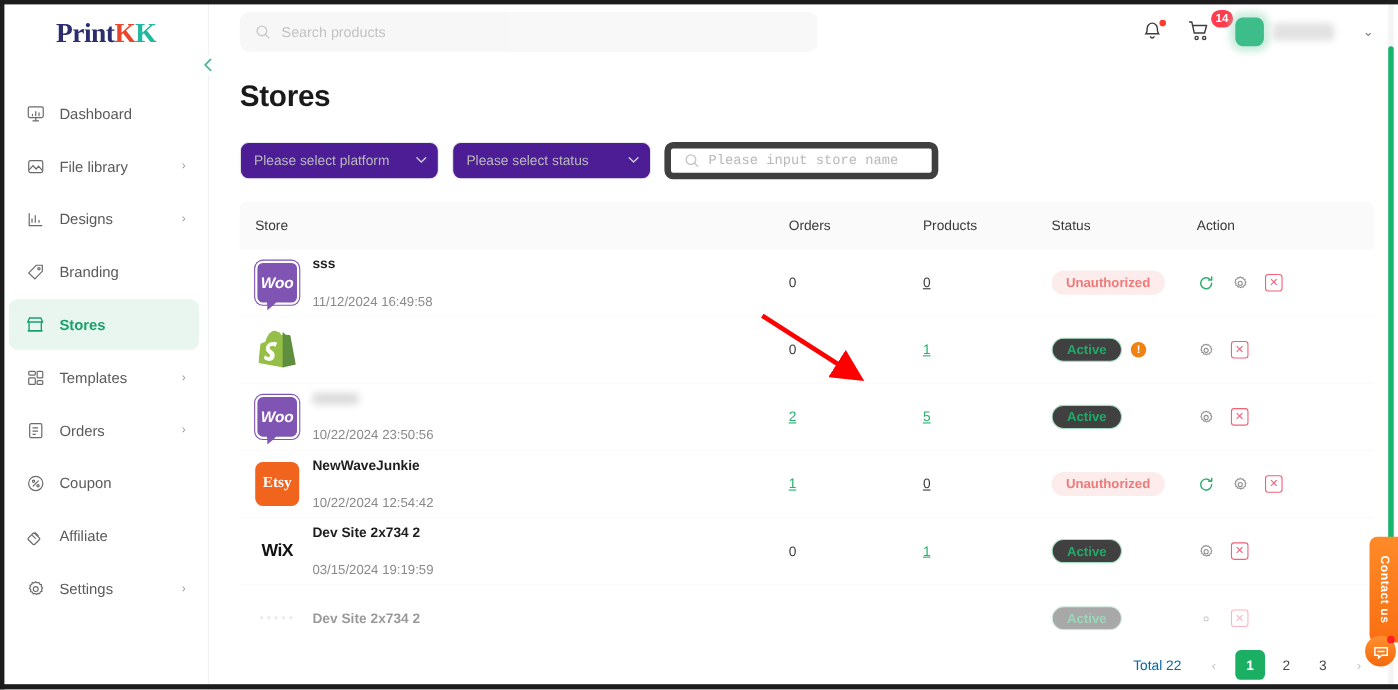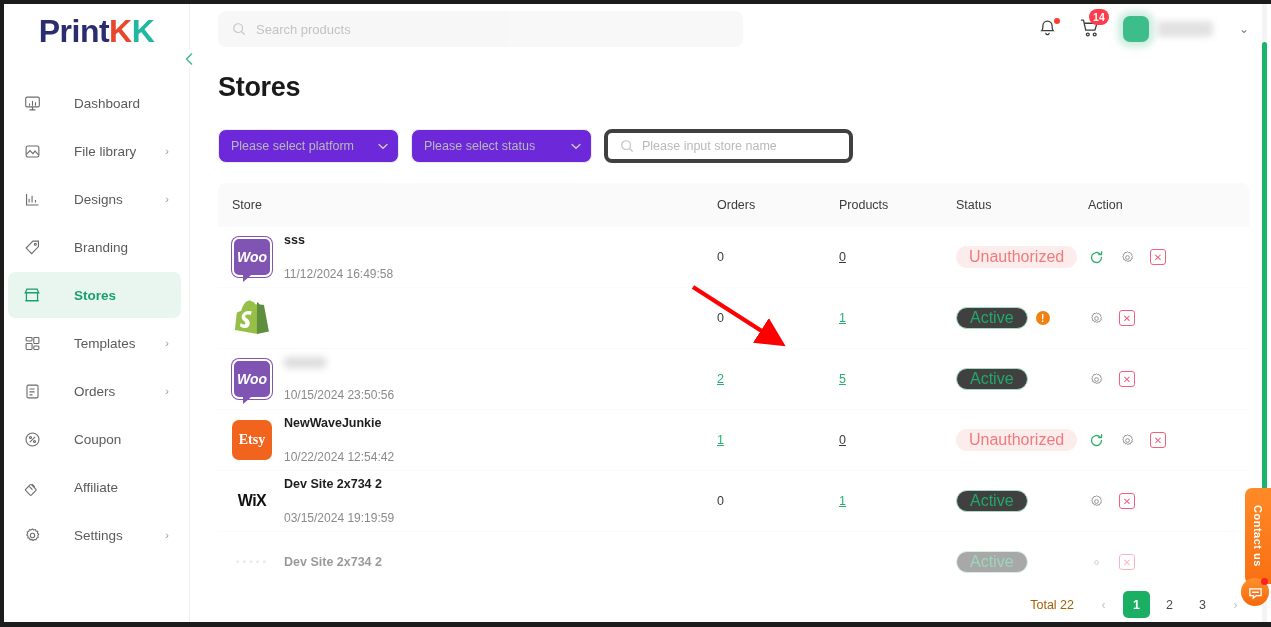--- a/index.html
+++ b/index.html
@@ -30,22 +30,22 @@
     position: relative;
     padding-top: 0;
     z-index: 20;
   }
   .logo-wrap {
     height: 62px;
     display: flex; align-items: center; justify-content: center;
     padding-left: 4px;
   }
   .logo {
-    font-size: 32px; font-weight: bold; letter-spacing: -0.5px;
-    display: flex; align-items: baseline;
+    font-size: 25px; font-weight: bold; letter-spacing: -0.5px;
+    display: flex; align-items: baseline; font-family: Liberation Serif, serif;
   }
   .logo .l-print { color: #2b2d6e; }
   .logo .l-k1 { color: #e8472c; }
   .logo .l-k2 { color: #1fb8a0; }
   .collapse-btn {
     position: absolute; right: -9px; top: 50px;
     width: 18px; height: 18px;
     display: flex; align-items: center; justify-content: center;
     color: #4bb893; font-size: 12px;
     background: #fff; border-radius: 50%;
@@ -61,21 +61,21 @@
     color: #5a5a5a;
     font-size: 13.5px;
     cursor: pointer;
     position: relative;
   }
   .nav-item .ni-icon {
     width: 20px; height: 20px; margin-right: 12px;
     display: inline-flex; align-items: center; justify-content: center;
     color: #6b6b6b; flex: 0 0 20px;
   }
-  .nav-item .ni-label { flex: 1 1 auto; white-space: nowrap; margin-left: 20px; }
+  .nav-item .ni-label { flex: 1 1 auto; white-space: nowrap; }
   .nav-item .ni-chev { color: #9a9a9a; font-size: 11px; }
   .nav-item.active {
     background: #e9f6ef;
     color: #1aa06d;
     font-weight: bold;
   }
   .nav-item.active .ni-icon { color: #1aa06d; }
 
   
   .main {
@@ -105,21 +105,21 @@
   .topbar-right {
     margin-left: auto; display: flex; align-items: center; gap: 20px;
   }
   .bell { position: relative; width: 22px; height: 22px; cursor:pointer; color:#3d3d3d; }
   .bell .dot {
     position: absolute; right: -1px; top: 0px;
     width: 6px; height: 6px; border-radius: 50%; background: #ff3b30;
   }
   .cart { position: relative; width: 24px; height: 24px; cursor:pointer; color:#3d3d3d; }
   .cart .badge {
-    position: absolute; left: 10px; top: -8px;
+    position: absolute; left: 22px; top: -8px;
     min-width: 20px; height: 16px;
     background: #ff3b4e; color: #fff;
     border-radius: 9px;
     font-size: 10.5px; font-weight: bold;
     display: flex; align-items: center; justify-content: center;
     padding: 0 4px;
   }
   .user-chip {
     display: flex; align-items: center; gap: 8px; cursor: pointer;
   }
@@ -149,31 +149,32 @@
   .filters {
     display: flex; align-items: center; gap: 12px;
     margin-top: 26px;
   }
   .select-ctl {
     width: 181px; height: 34px;
     border: 1px solid #ececec; border-radius: 8px;
     display: flex; align-items: center;
     padding: 0 10px 0 12px;
     font-size: 12.5px; color: #b9b9b9;
-    cursor: pointer; background: #6d28d9;
+    cursor: pointer; background: #4c1d95;
   }
   .select-ctl .sc-label { flex: 1 1 auto; white-space: nowrap; }
   .select-ctl .sc-chev { color: #c9c9c9; font-size: 10px; }
   .search-ctl {
     width: 249px; height: 34px;
-    border: 4px solid #404040; border-radius: 8px;
+    border: 6px solid #404040; border-radius: 8px;
     display: flex; align-items: center;
     padding: 0 10px 0 12px;
     font-size: 12.5px; color: #b9b9b9;
     background: #fff;
+    font-family: Liberation Mono, monospace;
   }
   .search-ctl .s-ico { margin-right: 8px; display: flex; }
 
   
   .table-wrap { margin-top: 20px; position: relative; }
   .thead {
     display: flex; align-items: center;
     height: 44px;
     background: #fafafa;
     border-radius: 7px 7px 0 0;
@@ -226,21 +227,22 @@
   .store-date { font-size: 12px; color: #8a8a8a; }
 
   .num { color: #3b3b3b; }
   .num.link { color: #25b06d; text-decoration: underline; cursor: pointer; }
   .num.linkdark { color: #3b3b3b; text-decoration: underline; cursor: pointer; }
 
   .badge-pill {
     display: inline-flex; align-items: center; justify-content: center;
     height: 22px; padding: 0 13px;
     border-radius: 12px;
-    font-size: 16px;
+    font-size: 12px;
+    font-weight: bold;
   }
   .badge-active { border: 1px solid #a7dcc2; color: #22a86a; background:#404040; }
   .badge-unauth { background: #fdecec; color: #f07a7a; }
   .warn-dot {
     width: 14px; height: 14px; border-radius: 50%;
     background: #ef8211; color: #fff;
     font-size: 10px; font-weight: bold;
     display: inline-flex; align-items: center; justify-content: center;
     margin-left: 8px;
   }
@@ -260,21 +262,21 @@
   .row-fade { opacity: .45; }
 
   
   .pagination {
     position: absolute; right: 22px; bottom: 9px;
     display: flex; align-items: center; gap: 6px;
     font-size: 12.5px; color: #545454;
     background:#fff; padding-left:10px;
     z-index: 25;
   }
-  .pg-total { margin-right: 10px; color: #a16207; }
+  .pg-total { margin-right: 10px; color: #0369a1; }
   .pg-btn {
     min-width: 27px; height: 27px;
     border-radius: 5px;
     display: flex; align-items: center; justify-content: center;
     cursor: pointer; color: #4a4a4a;
     font-size: 12.5px;
   }
   .pg-btn.active { background: #1aaf63; color: #fff; font-weight: bold; }
   .pg-nav { color: #c2c2c2; font-size: 12px; }
 
@@ -592,21 +594,21 @@
               </span>
               <span class="act-del">✕</span>
             </div>
           </div>
 
           <div class="trow">
             <div class="col-store store-cell">
               <div class="plat-logo plat-woo">Woo</div>
               <div class="store-meta">
                 <span class="store-name blurred"></span>
-                <span class="store-date">10/15/2024 23:50:56</span>
+                <span class="store-date">10/22/2024 23:50:56</span>
               </div>
             </div>
             <div class="col-orders"><span class="num link">2</span></div>
             <div class="col-products"><span class="num link">5</span></div>
             <div class="col-status status-cell">
               <span class="badge-pill badge-active">Active</span>
             </div>
             <div class="col-action action-cell">
               <span class="act-btn act-gear">
                 <svg width="15" height="15" viewBox="0 0 20 20" fill="none" stroke="#8d8d8d" stroke-width="1.25">

